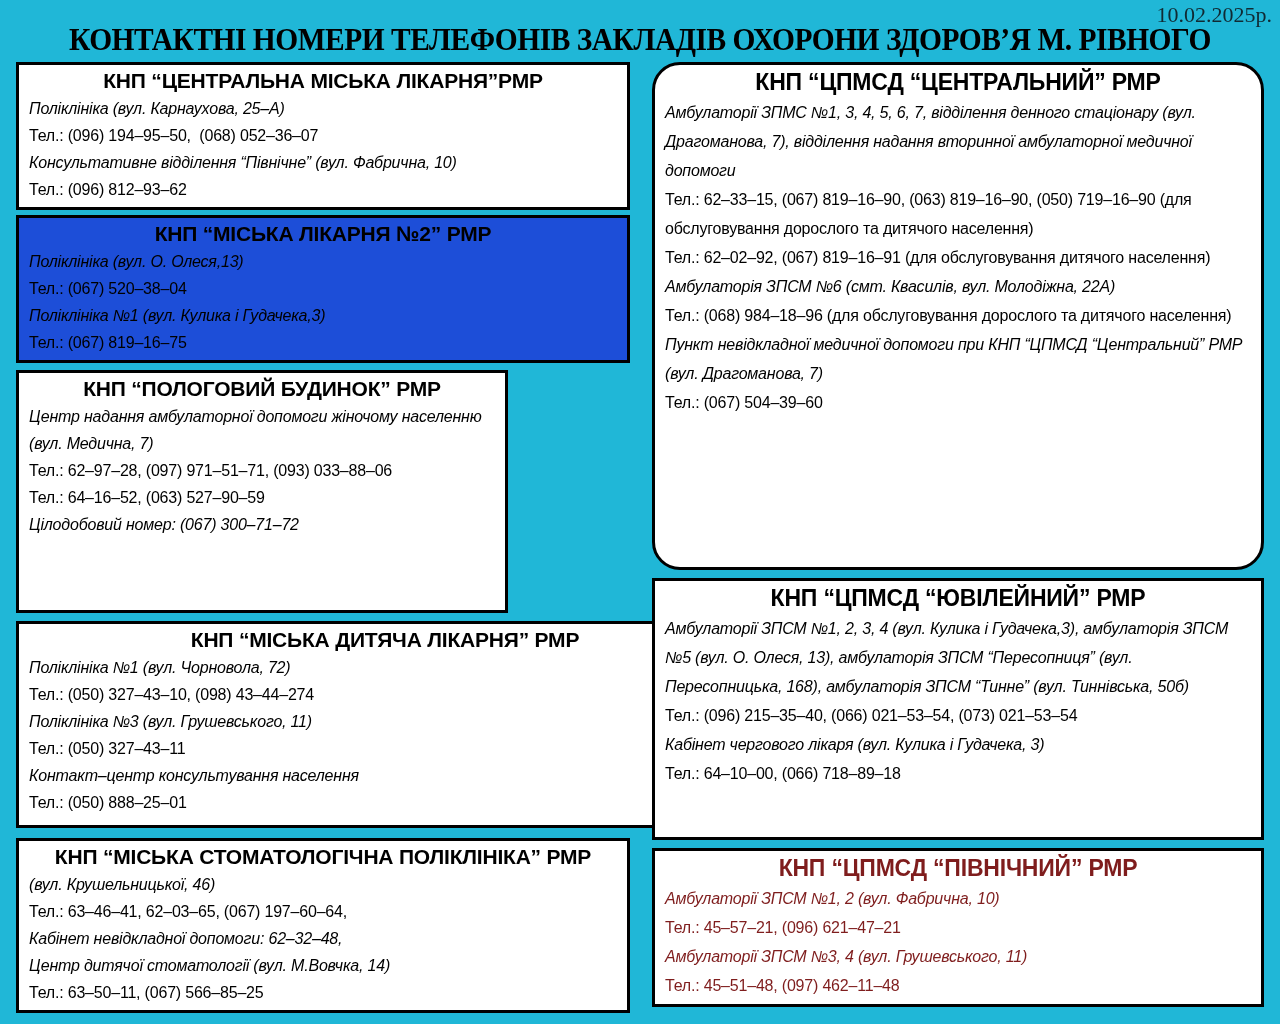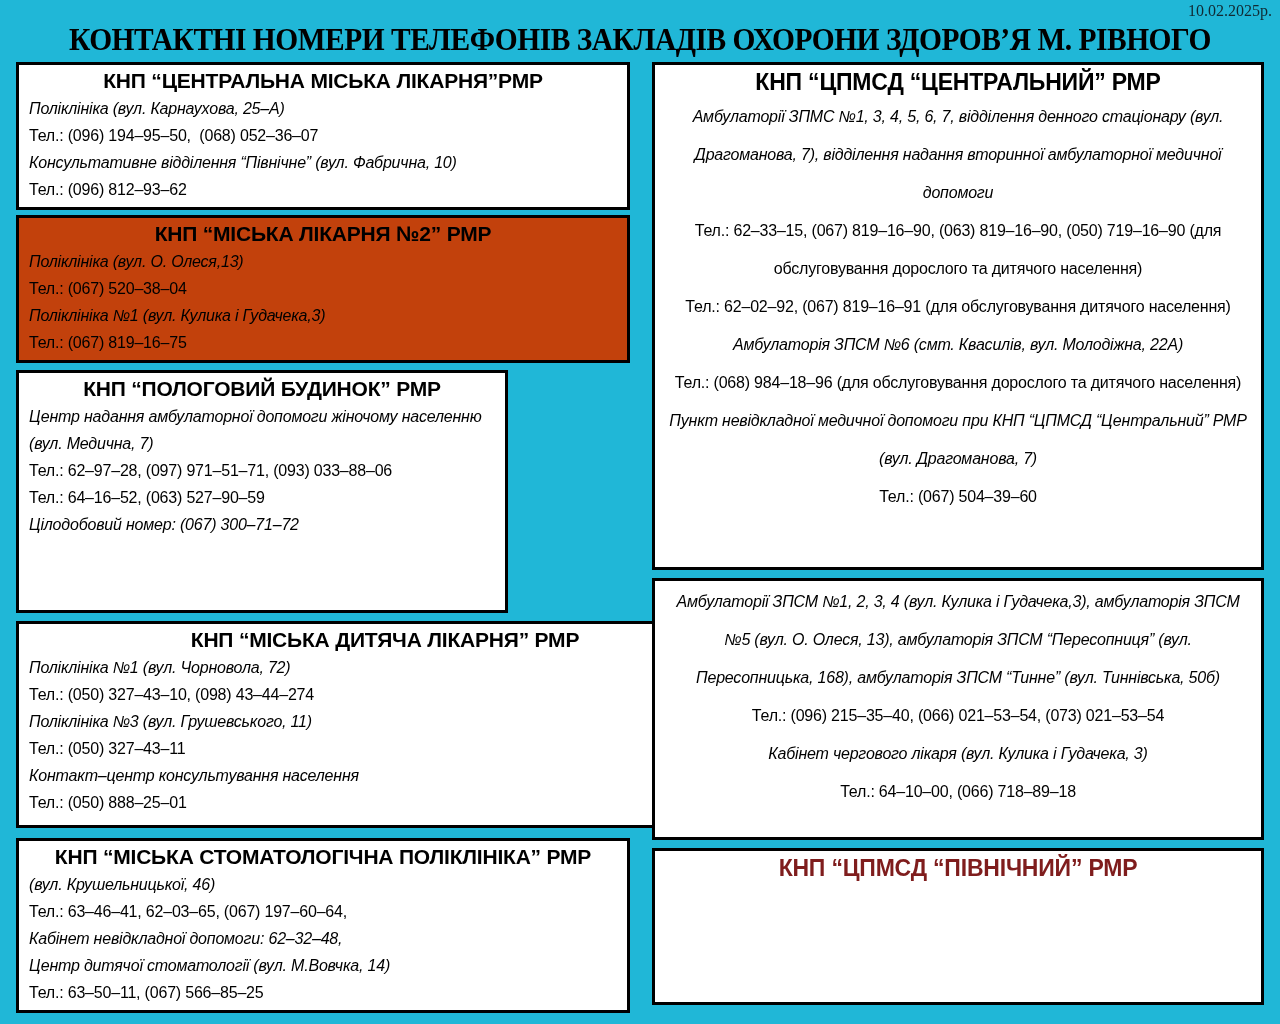--- a/index.html
+++ b/index.html
@@ -13,21 +13,21 @@
     overflow: hidden;
     background: #20B7D7;
     color: #000;
     font-family: "Liberation Sans", sans-serif;
   }
   .date {
     position: absolute;
     top: 2px;
     right: 8px;
     font-family: "Liberation Serif", serif;
-    font-size: 16px;
+    font-size: 22px;
     color: #102a33;
     white-space: nowrap;
   }
   .page-title {
     position: absolute;
     top: 22px;
     left: 0;
     width: 100%;
     margin: 0;
     text-align: center;
@@ -55,40 +55,40 @@
   }
   .box.r .box-title {
     font-size: 23px;
   }
   .line {
     margin: 0;
     font-size: 16px;
     letter-spacing: -0.2px;
   }
   .box.l .line { line-height: 27px; }
-  .box.r .line { line-height: 38px; text-align: center; }
+  .box.r .line { line-height: 29px; }
   .line.italic { font-style: italic; }
 </style>
 </head>
 <body style="background: rgb(32, 183, 215);">
 
 <div class="date">10.02.2025р.</div>
 <h1 class="page-title">КОНТАКТНІ НОМЕРИ ТЕЛЕФОНІВ ЗАКЛАДІВ ОХОРОНИ ЗДОРОВ’Я М. РІВНОГО</h1>
 
 <section class="box l" style="left: 16px; top: 62px; width: 614px; min-height: 143px; background: rgb(255, 255, 255); border-color: rgb(0, 0, 0); color: rgb(0, 0, 0);">
   <h2 class="box-title">КНП “ЦЕНТРАЛЬНА МІСЬКА ЛІКАРНЯ”РМР</h2>
   <div class="box-lines">
       <p class="line italic">Поліклініка (вул. Карнаухова, 25–А)</p>
       <p class="line normal">Тел.: (096) 194–95–50, &nbsp;(068) 052–36–07</p>
       <p class="line italic">Консультативне відділення “Північне” (вул. Фабрична, 10)</p>
       <p class="line normal">Тел.: (096) 812–93–62</p>
     </div>
 </section>
 
-<section class="box l" style="left: 16px; top: 215px; width: 614px; min-height: 145px; background: #c2410c; border-color: rgb(0, 0, 0); color: rgb(0, 0, 0);">
+<section class="box l" style="left: 16px; top: 215px; width: 614px; min-height: 145px; background: #1d4ed8; border-color: rgb(0, 0, 0); color: rgb(0, 0, 0);">
   <h2 class="box-title">КНП “МІСЬКА ЛІКАРНЯ №2” РМР</h2>
   <div class="box-lines">
       <p class="line italic">Поліклініка (вул. О. Олеся,13)</p>
       <p class="line normal">Тел.: (067) 520–38–04</p>
       <p class="line italic">Поліклініка №1 (вул. Кулика і Гудачека,3)</p>
       <p class="line normal">Тел.: (067) 819–16–75</p>
     </div>
 </section>
 
 <section class="box l" style="left: 16px; top: 370px; width: 492px; min-height: 243px; background: rgb(255, 255, 255); border-color: rgb(0, 0, 0); color: rgb(0, 0, 0);">
@@ -117,37 +117,44 @@
   <h2 class="box-title">КНП “МІСЬКА СТОМАТОЛОГІЧНА ПОЛІКЛІНІКА” РМР</h2>
   <div class="box-lines">
       <p class="line italic">(вул. Крушельницької, 46)</p>
       <p class="line normal">Тел.: 63–46–41, 62–03–65, (067) 197–60–64,</p>
       <p class="line italic">Кабінет невідкладної допомоги: 62–32–48,</p>
       <p class="line italic">Центр дитячої стоматології (вул. М.Вовчка, 14)</p>
       <p class="line normal">Тел.: 63–50–11, (067) 566–85–25</p>
     </div>
 </section>
 
-<section class="box r" style="left: 652px; top: 62px; width: 612px; min-height: 508px; background: rgb(255, 255, 255); border-color: rgb(0, 0, 0); color: rgb(0, 0, 0);">
+<section class="box r" style="left: 652px; top: 62px; width: 612px; min-height: 508px; background: rgb(255, 255, 255); border-color: rgb(0, 0, 0); color: rgb(0, 0, 0); border-radius: 28px;">
   <h2 class="box-title">КНП “ЦПМСД “ЦЕНТРАЛЬНИЙ” РМР</h2>
   <div class="box-lines">
       <p class="line italic">Амбулаторії ЗПМС №1, 3, 4, 5, 6, 7, відділення денного стаціонару (вул. Драгоманова, 7), відділення надання вторинної амбулаторної медичної допомоги</p>
       <p class="line normal">Тел.: 62–33–15, (067) 819–16–90, (063) 819–16–90, (050) 719–16–90 (для обслуговування дорослого та дитячого населення)</p>
       <p class="line normal">Тел.: 62–02–92, (067) 819–16–91 (для обслуговування дитячого населення)</p>
       <p class="line italic">Амбулаторія ЗПСМ №6 (смт. Квасилів, вул. Молодіжна, 22А)</p>
       <p class="line normal">Тел.: (068) 984–18–96 (для обслуговування дорослого та дитячого населення)</p>
       <p class="line italic">Пункт невідкладної медичної допомоги при КНП “ЦПМСД “Центральний” РМР (вул. Драгоманова, 7)</p>
       <p class="line normal">Тел.: (067) 504–39–60</p>
     </div>
 </section>
 
 <section class="box r" style="left: 652px; top: 578px; width: 612px; min-height: 262px; background: rgb(255, 255, 255); border-color: rgb(0, 0, 0); color: rgb(0, 0, 0);">
+  <h2 class="box-title">КНП “ЦПМСД “ЮВІЛЕЙНИЙ” РМР</h2>
   <div class="box-lines">
       <p class="line italic">Амбулаторії ЗПСМ №1, 2, 3, 4 (вул. Кулика і Гудачека,3), амбулаторія ЗПСМ №5 (вул. О. Олеся, 13), амбулаторія ЗПСМ “Пересопниця” (вул. Пересопницька, 168), амбулаторія ЗПСМ “Тинне” (вул. Тиннівська, 50б)</p>
       <p class="line normal">Тел.: (096) 215–35–40, (066) 021–53–54, (073) 021–53–54</p>
       <p class="line italic">Кабінет чергового лікаря (вул. Кулика і Гудачека, 3)</p>
       <p class="line normal">Тел.: 64–10–00, (066) 718–89–18</p>
     </div>
 </section>
 
 <section class="box r" style="left: 652px; top: 848px; width: 612px; min-height: 157px; background: rgb(255, 255, 255); border-color: rgb(0, 0, 0); color: #7f1d1d;">
   <h2 class="box-title">КНП “ЦПМСД “ПІВНІЧНИЙ” РМР</h2>
+  <div class="box-lines">
+      <p class="line italic">Амбулаторії ЗПСМ №1, 2 (вул. Фабрична, 10)</p>
+      <p class="line normal">Тел.: 45–57–21, (096) 621–47–21</p>
+      <p class="line italic">Амбулаторії ЗПСМ №3, 4 (вул. Грушевського, 11)</p>
+      <p class="line normal">Тел.: 45–51–48, (097) 462–11–48</p>
+    </div>
 </section>
 
 </body></html>

